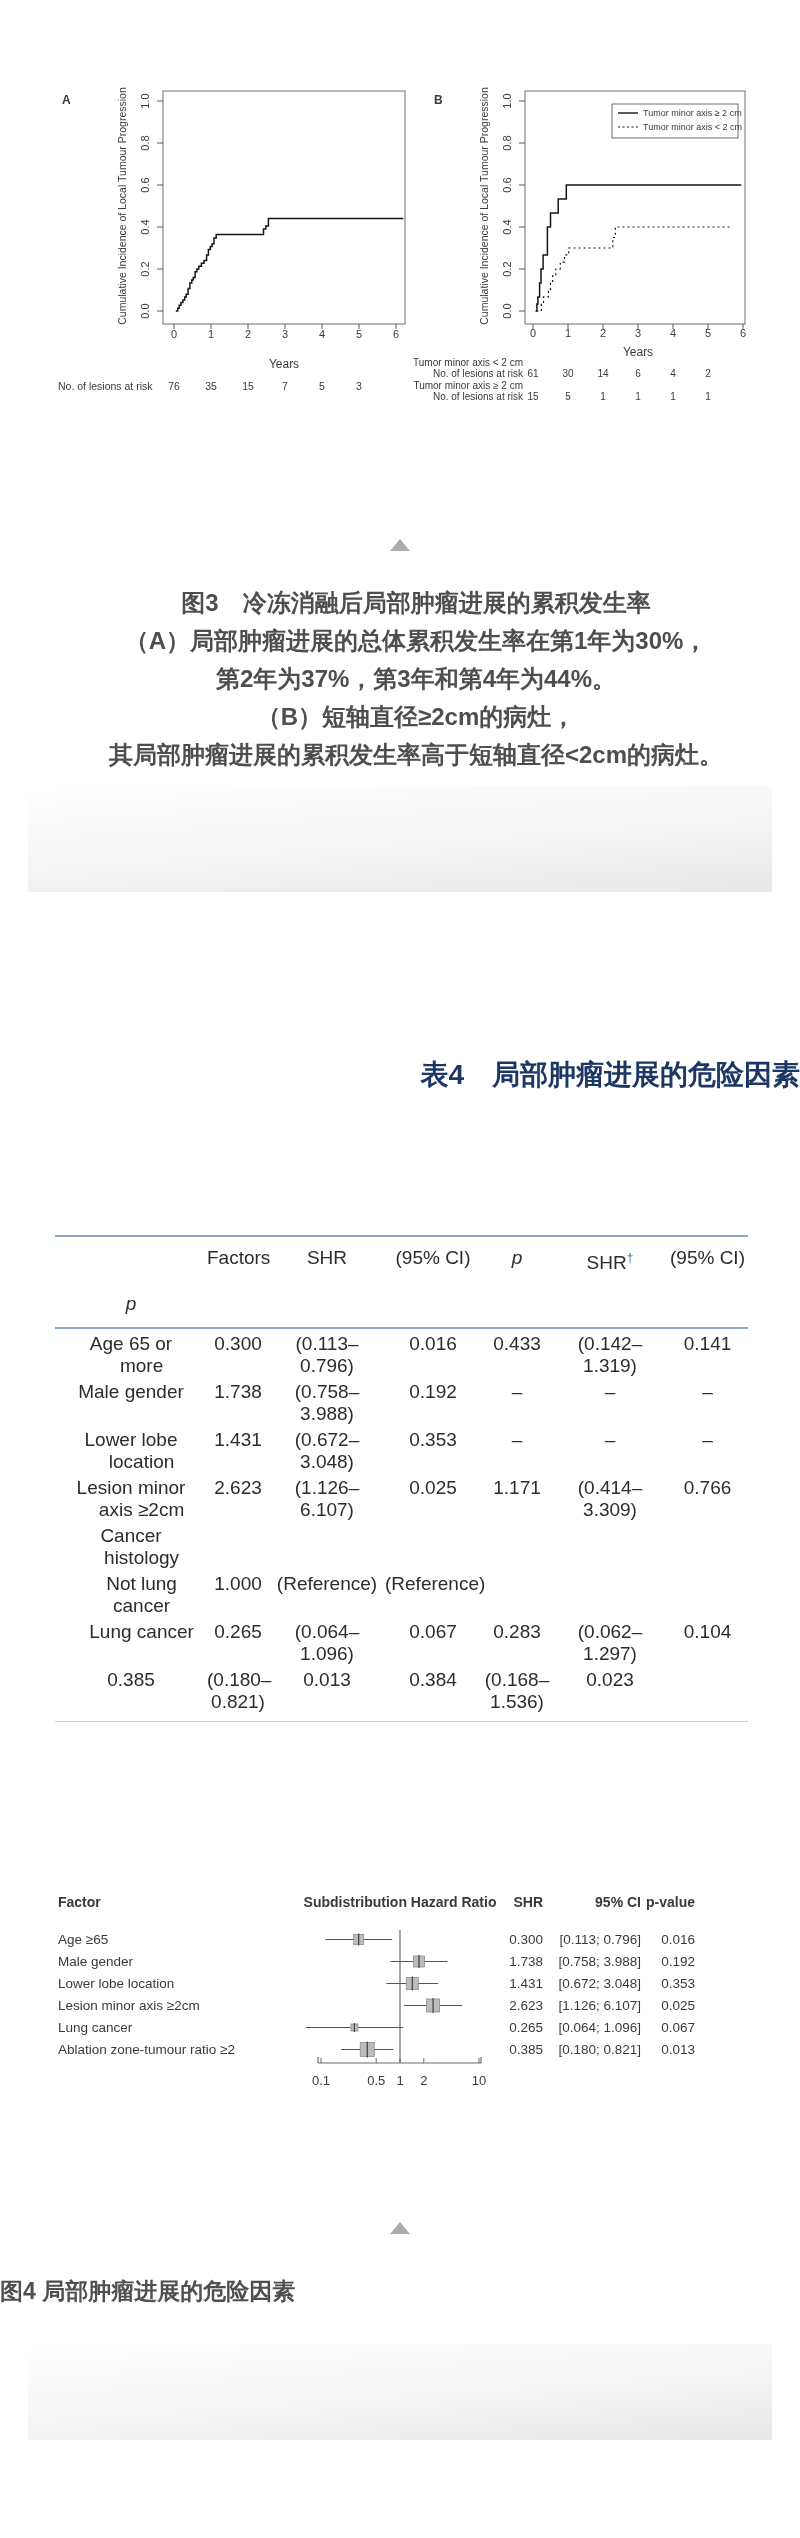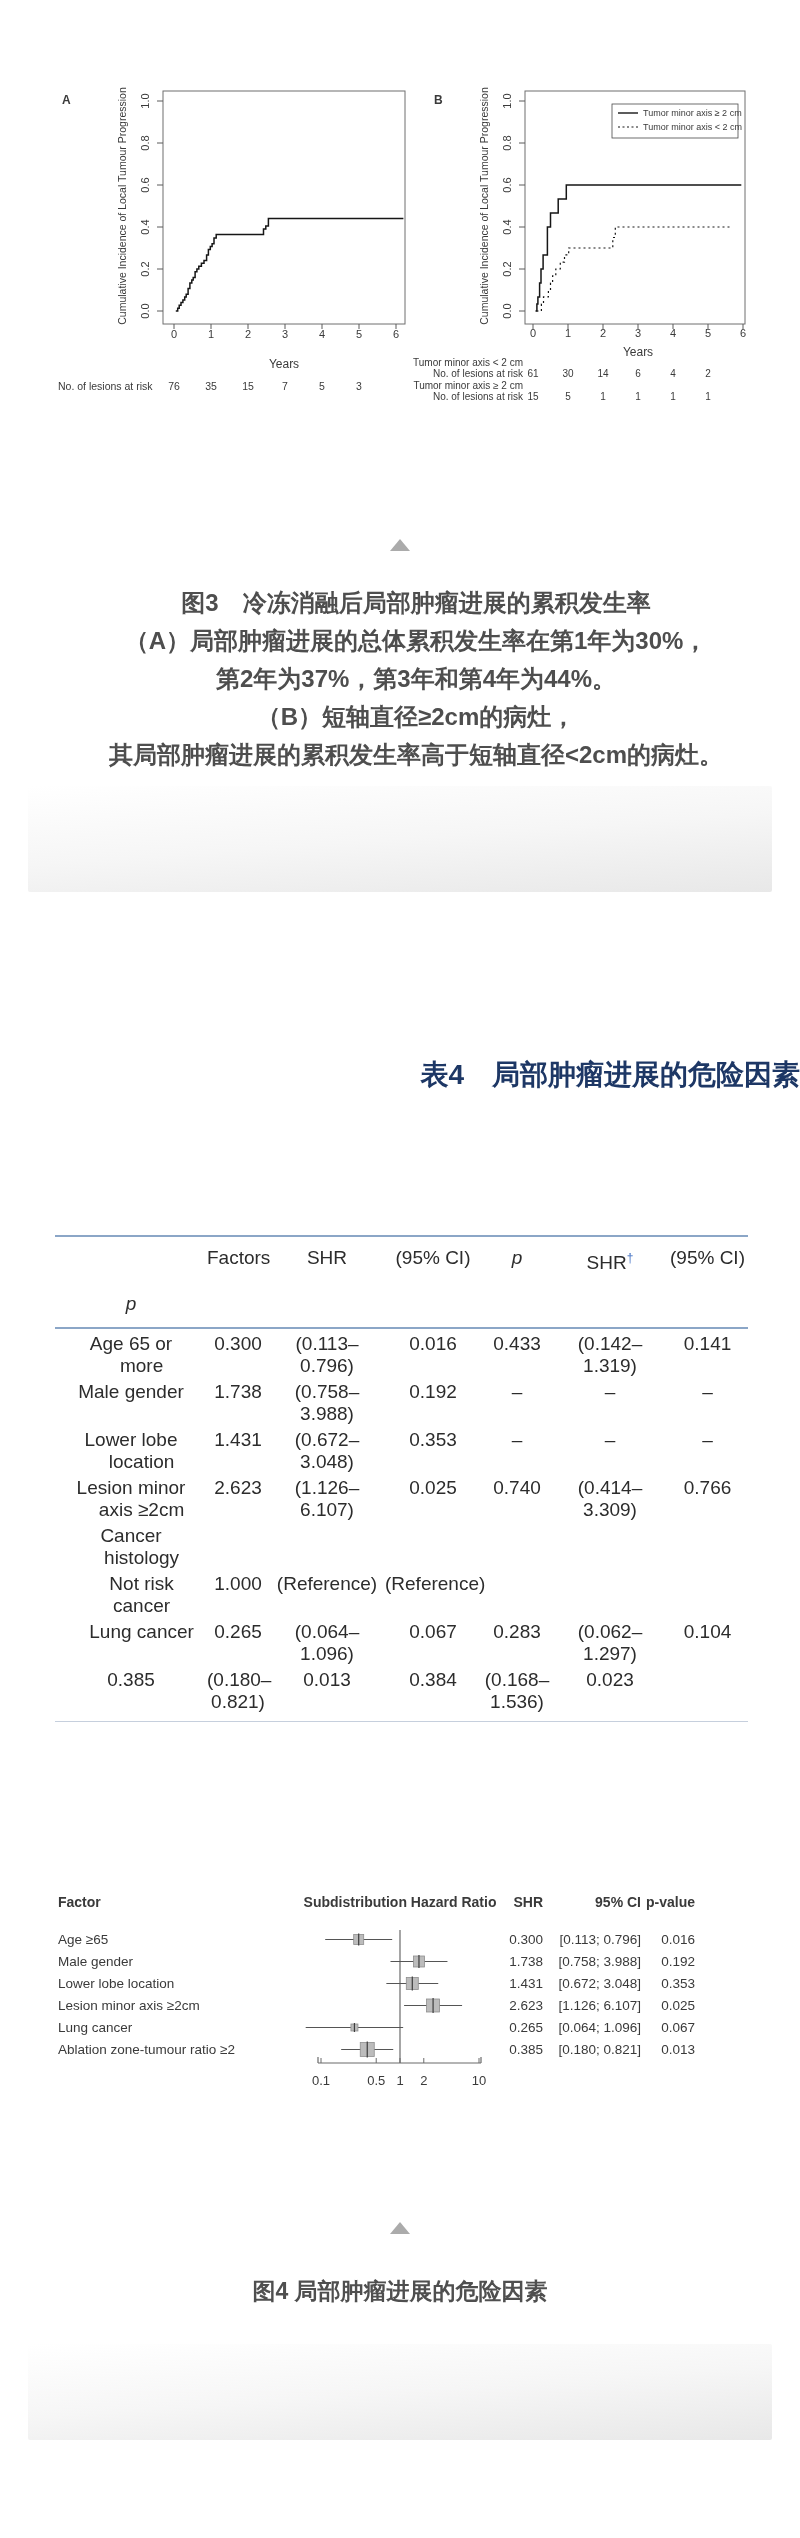--- a/index.html
+++ b/index.html
@@ -10,21 +10,21 @@
   .tri{position:absolute;width:0;height:0;border-left:10px solid transparent;
        border-right:10px solid transparent;border-bottom:12px solid #ababab;cursor:pointer;}
   .cap3{position:absolute;left:16px;top:584px;width:800px;text-align:center;
         font-size:24px;line-height:38px;color:#4e4e4e;font-weight:600;}
   .band{position:absolute;left:28px;width:744px;border-radius:2px;
         background:linear-gradient(176deg,#ffffff 0%,#f6f6f6 50%,#e8e8e8 100%);}
   .band1{top:786px;height:106px;}
   .band2{top:2344px;height:96px;}
   .h4{position:absolute;left:0;top:1056px;width:800px;text-align:right;
       font-size:28px;font-weight:700;color:#1d3765;}
-  .cap4{position:absolute;left:0;top:2276px;width:800px;text-align:center;
+  .cap4{position:absolute;left:0;top:2276px;width:800px;text-align:left;
         font-size:23px;color:#4f4f4f;font-weight:600;}
   .tbl{position:absolute;left:55px;top:1235px;width:693px;display:grid;
        grid-template-columns:152px 62px 116px 96px 72px 114px 81px;
        border-top:2px solid #8ba6c7;font-size:19px;line-height:22px;color:#2c2c2c;
        padding-top:3px;}
   .tbl .gh{text-align:center;padding:5px 0 7px;border-bottom:2px solid #8ba6c7;}
   .gh1{grid-column:2/span 3;}
   .gh2{grid-column:5/span 3;margin-left:14px;}
   .ghspacer{grid-column:1;}
   .hdr{padding:7px 0 12px;text-align:center;}
@@ -191,33 +191,33 @@
       <div class="cell">0.353</div>
       <div class="cell">–</div>
       <div class="cell">–</div>
       <div class="cell">–</div>
       <div class="cell fac">Lesion minor
     axis ≥2cm</div>
       <div class="cell">2.623</div>
       <div class="cell">(1.126–
 6.107)</div>
       <div class="cell">0.025</div>
-      <div class="cell">0.740</div>
+      <div class="cell">1.171</div>
       <div class="cell">(0.414–
 3.309)</div>
       <div class="cell">0.766</div>
       <div class="cell fac">Cancer
     histology</div>
       <div class="cell"></div>
       <div class="cell"></div>
       <div class="cell"></div>
       <div class="cell"></div>
       <div class="cell"></div>
       <div class="cell"></div>
-      <div class="cell fac">    Not risk
+      <div class="cell fac">    Not lung
     cancer</div>
       <div class="cell">1.000</div>
       <div class="cell">(Reference)</div>
       <div class="cell">(Reference)</div>
       <div class="cell"></div>
       <div class="cell"></div>
       <div class="cell"></div>
       <div class="cell fac">    Lung cancer</div>
       <div class="cell">0.265</div>
       <div class="cell">(0.064–

